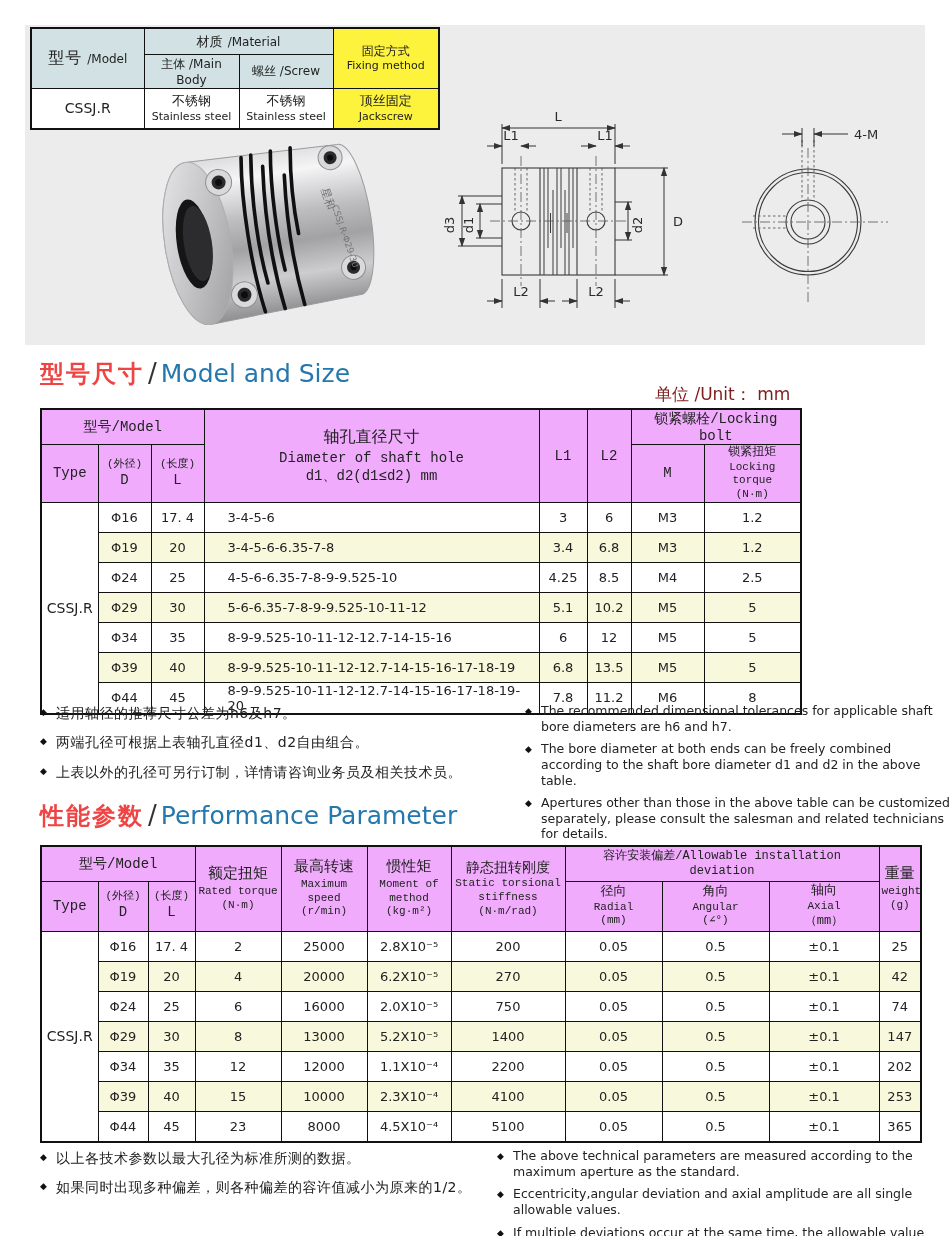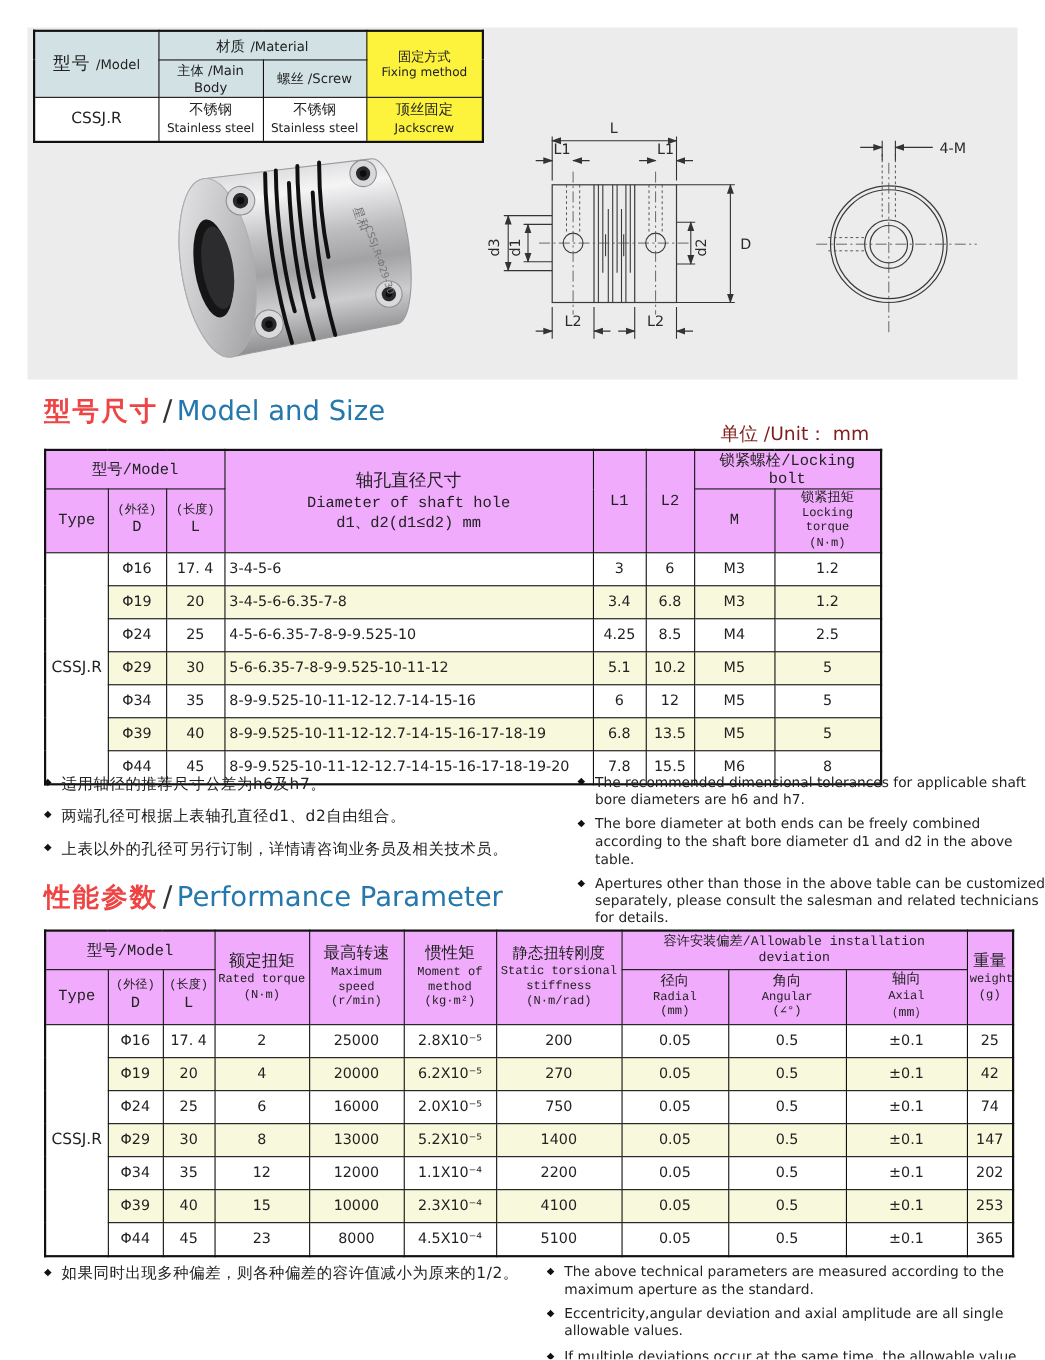--- a/index.html
+++ b/index.html
@@ -29,21 +29,21 @@
   .dtab{position:absolute;table-layout:fixed;border:2px solid #111;background:#fff;}
   .dtab th,.dtab td{border:1px solid #111;text-align:center;vertical-align:middle;padding:0 2px;font-weight:normal;}
   .dtab thead th{background:#f0abfc;font-family:Liberation Mono, monospace;}
   .dtab .h-cn{font-size:15px;line-height:1.3;}
   .dtab .h-cn-lg{font-size:16px;line-height:1.4;}
   .dtab .h-en{font-size:11px;line-height:1.25;}
   .dtab .h-mix{font-size:14px;}
   .dtab td{font-size:13px;height:29px;}
   .dtab tbody tr.cream td{background:#f8f8dc;}
   .dtab tbody td.type-cell{background:#fff;font-size:14px;}
-  .dtab td.left{text-align:left;padding-left:4px;}
+  .dtab td.left{text-align:left;padding-left:23px;}
   
   .notes{position:absolute;margin:0;padding:0;list-style:none;}
   .notes li{position:relative;padding-left:16px;margin-bottom:9px;}
   .notes li::before{content:"◆";position:absolute;left:0;top:3px;font-size:9px;color:#111;}
   .notes.cnN li{font-size:14px;line-height:1.45;letter-spacing:0.5px;}
   .notes.enN li{font-size:12.5px;line-height:1.25;margin-bottom:7px;}
   
   svg text{font-family:"DejaVu Sans","Liberation Sans",sans-serif;}
 </style>
 </head>
@@ -350,21 +350,21 @@
           <td>6.8</td>
           <td>13.5</td>
           <td>M5</td>
           <td>5</td>
         </tr>
         <tr>
           <td>Φ44</td>
           <td>45</td>
           <td class="left">8-9-9.525-10-11-12-12.7-14-15-16-17-18-19-20</td>
           <td>7.8</td>
-          <td>15.5</td>
+          <td>11.2</td>
           <td>M6</td>
           <td>8</td>
         </tr>
       </tbody>
   </table>
 
   <ul class="notes cnN" style="left:40px;top:703px;width:445px;">
     <li>适用轴径的推荐尺寸公差为h6及h7。</li>
     <li>两端孔径可根据上表轴孔直径d1、d2自由组合。</li>
     <li>上表以外的孔径可另行订制，详情请咨询业务员及相关技术员。</li>
@@ -533,20 +533,21 @@
           <td>5100</td>
           <td>0.05</td>
           <td>0.5</td>
           <td>±0.1</td>
           <td>365</td>
         </tr>
       </tbody>
   </table>
 
   <ul class="notes cnN" style="left:40px;top:1148px;width:450px;">
+    <li>以上各技术参数以最大孔径为标准所测的数据。</li>
     <li>如果同时出现多种偏差，则各种偏差的容许值减小为原来的1/2。</li>
   </ul>
   <ul class="notes enN" style="left:497px;top:1148px;width:428px;">
     <li>The above technical parameters are measured according to the maximum aperture as the standard.</li>
     <li>Eccentricity,angular deviation and axial amplitude are all single allowable values.</li>
     <li>If multiple deviations occur at the same time, the allowable value of various deviations will be reduced to 1/2 of the original value.</li>
   </ul>
 
 </div>
 

